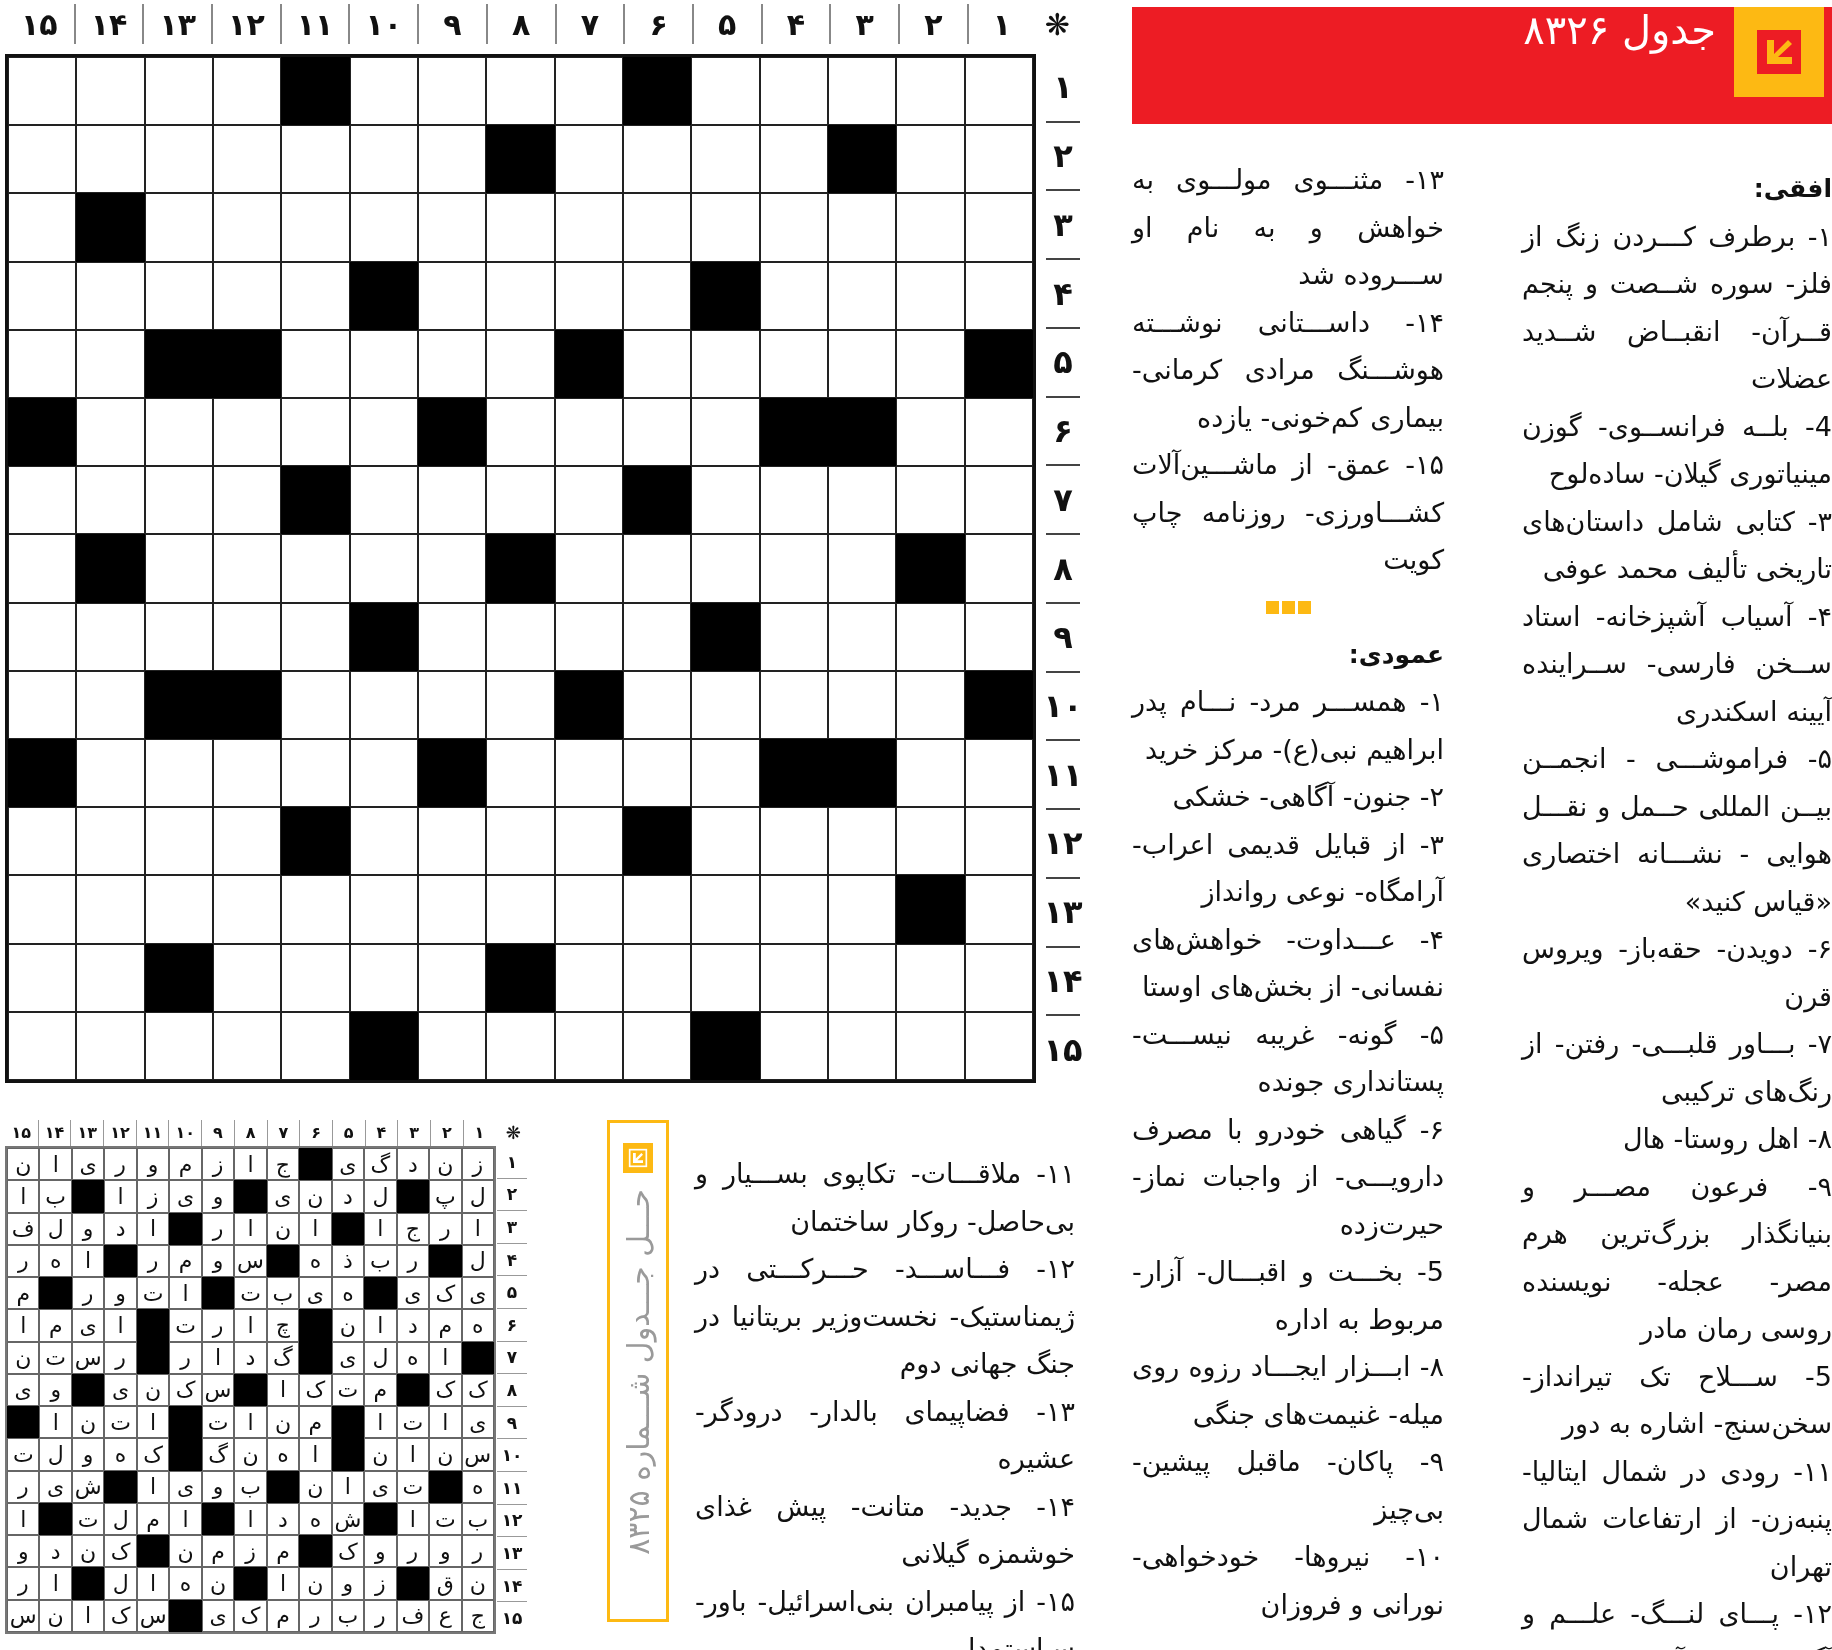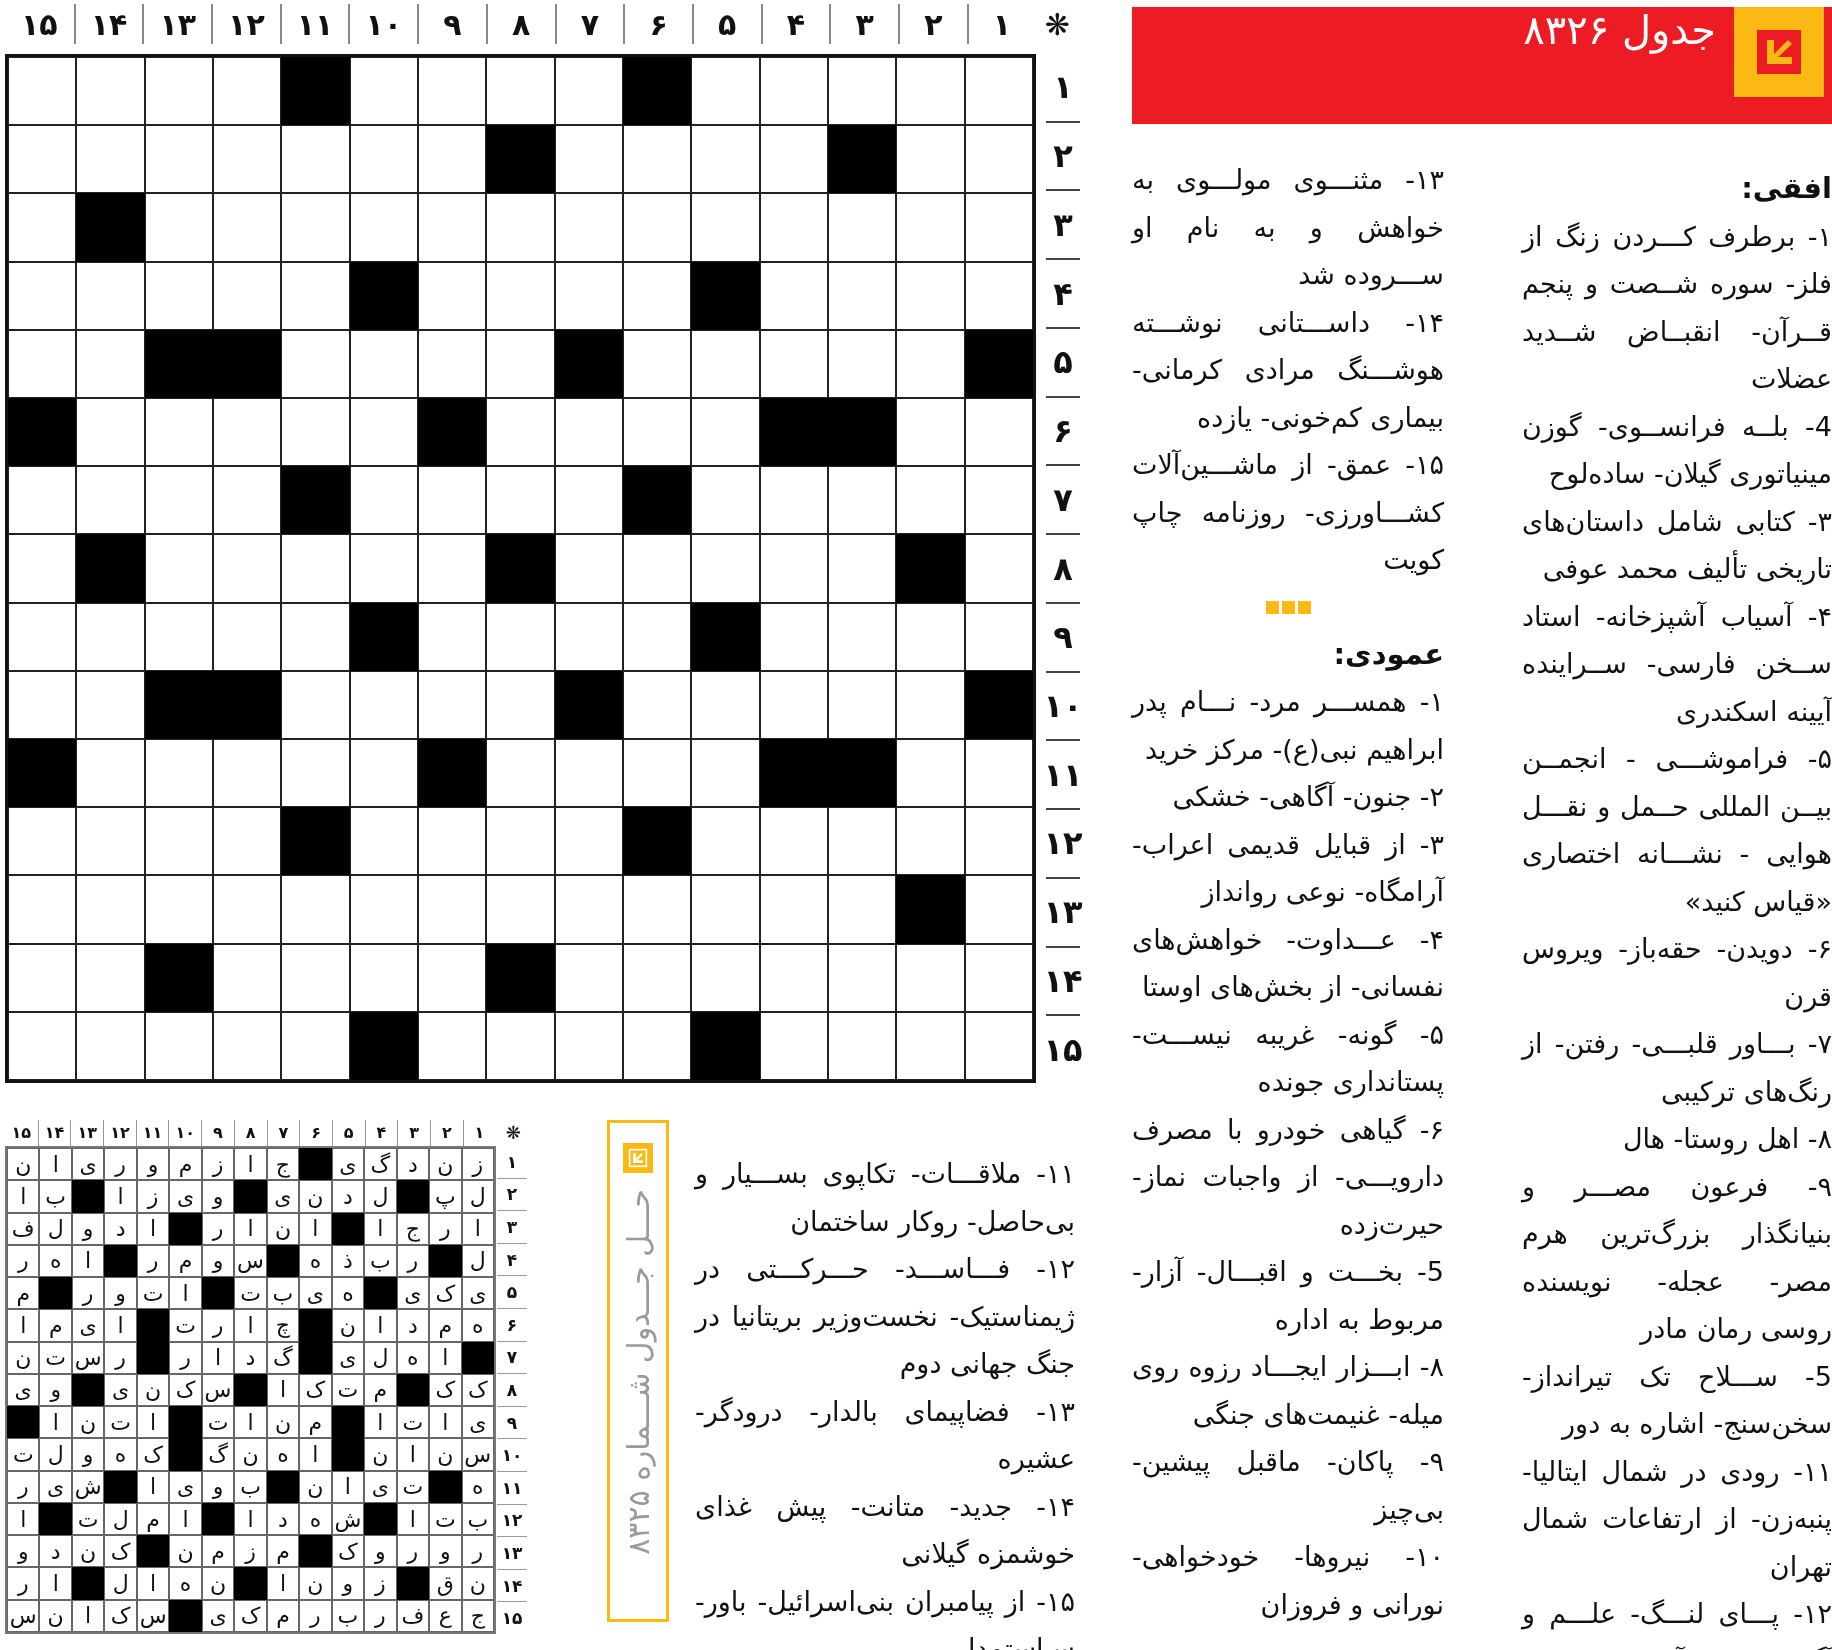--- a/index.html
+++ b/index.html
@@ -51,21 +51,21 @@
   }
   .banner-title {
     color: #fff; font-size: 40px; direction: rtl;
   }
 
   
   .clue-col {
     position: absolute; direction: rtl; text-align: justify; text-align-last: right;
     font-size: 27px; line-height: 47.5px;
   }
-  .clue-col .heading { font-weight: bold; font-size: 29px; }
+  .clue-col .heading { font-weight: bold; font-size: 25px; }
   .clue-col .clue { display: block; }
   .col-right { left: 1522px; top: 165px; width: 310px; }
   .col-mid { left: 1132px; top: 156px; width: 312px; }
   .col-left { left: 695px; top: 1110px; width: 380px; margin-top: 40px; }
   .dots {
     display: flex; justify-content: center; gap: 3px; height: 47px; align-items: center; direction: ltr;
   }
   .dots span { width: 13px; height: 13px; background: #fdb913; display: inline-block; }
 
   

